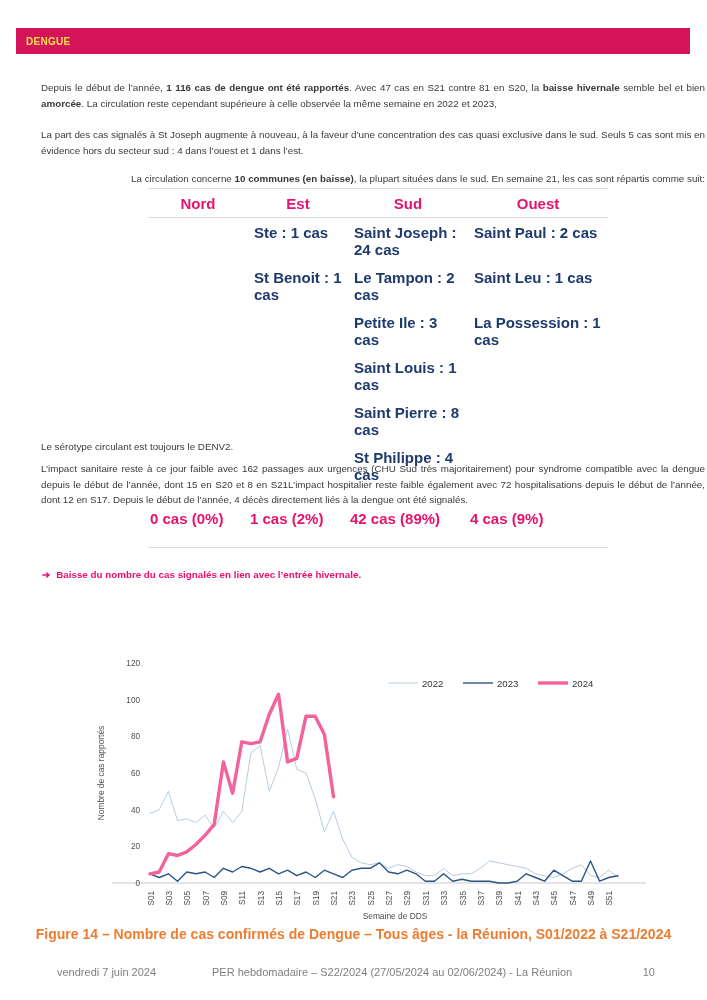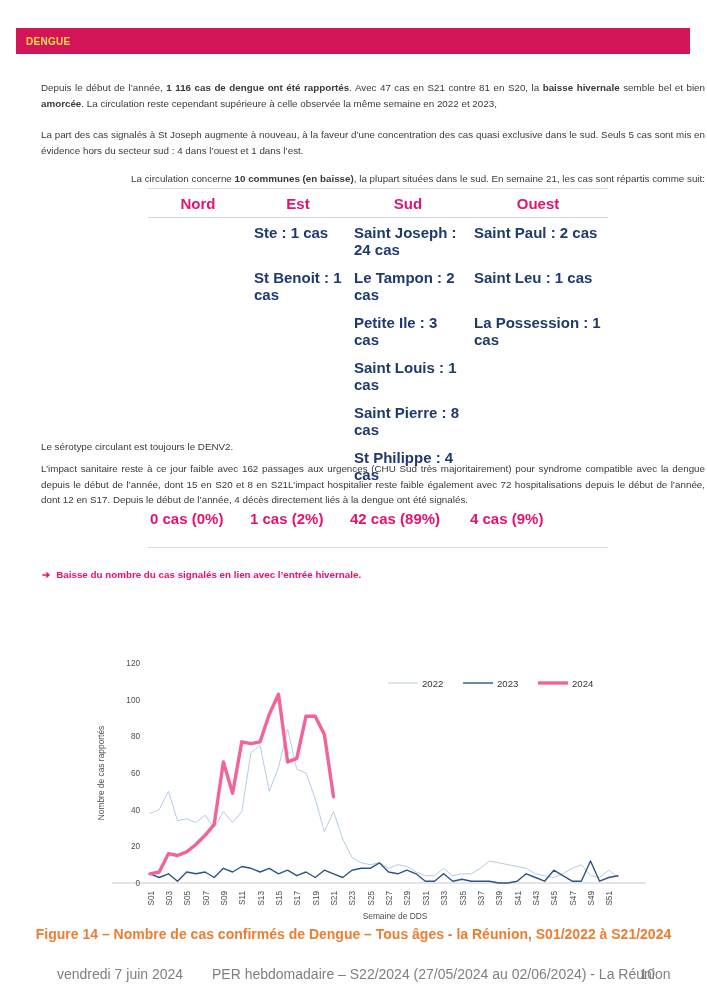--- a/index.html
+++ b/index.html
@@ -50,21 +50,21 @@
   
   .chart-block{position:absolute;left:90px;top:653px;width:600px;height:274px;}
   svg text.tick{font-family:"Liberation Sans",sans-serif;font-size:8.2px;fill:#4d4d4d;}
   svg text.axis-title{font-family:"Liberation Sans",sans-serif;font-size:8.4px;fill:#4d4d4d;}
   svg text.legend-text{font-family:"Liberation Sans",sans-serif;font-size:9.6px;fill:#333333;}
   .caption{
     position:absolute;left:0;top:926px;width:707px;text-align:center;
     color:#ed7d31;font-weight:bold;font-size:14px;line-height:17px;white-space:nowrap;
   }
   .footer{position:absolute;left:0;top:966px;width:707px;height:16px;
-    font-size:14px;color:#7f7f7f;}
+    font-size:11px;color:#7f7f7f;}
   .footer .f-date{position:absolute;left:57px;top:0;}
   .footer .f-center{position:absolute;left:212px;top:0;}
   .footer .f-page{position:absolute;right:52px;top:0;}
 </style>
 </head>
 <body>
 
 <div class="page">
 
   <div class="title-bar">

